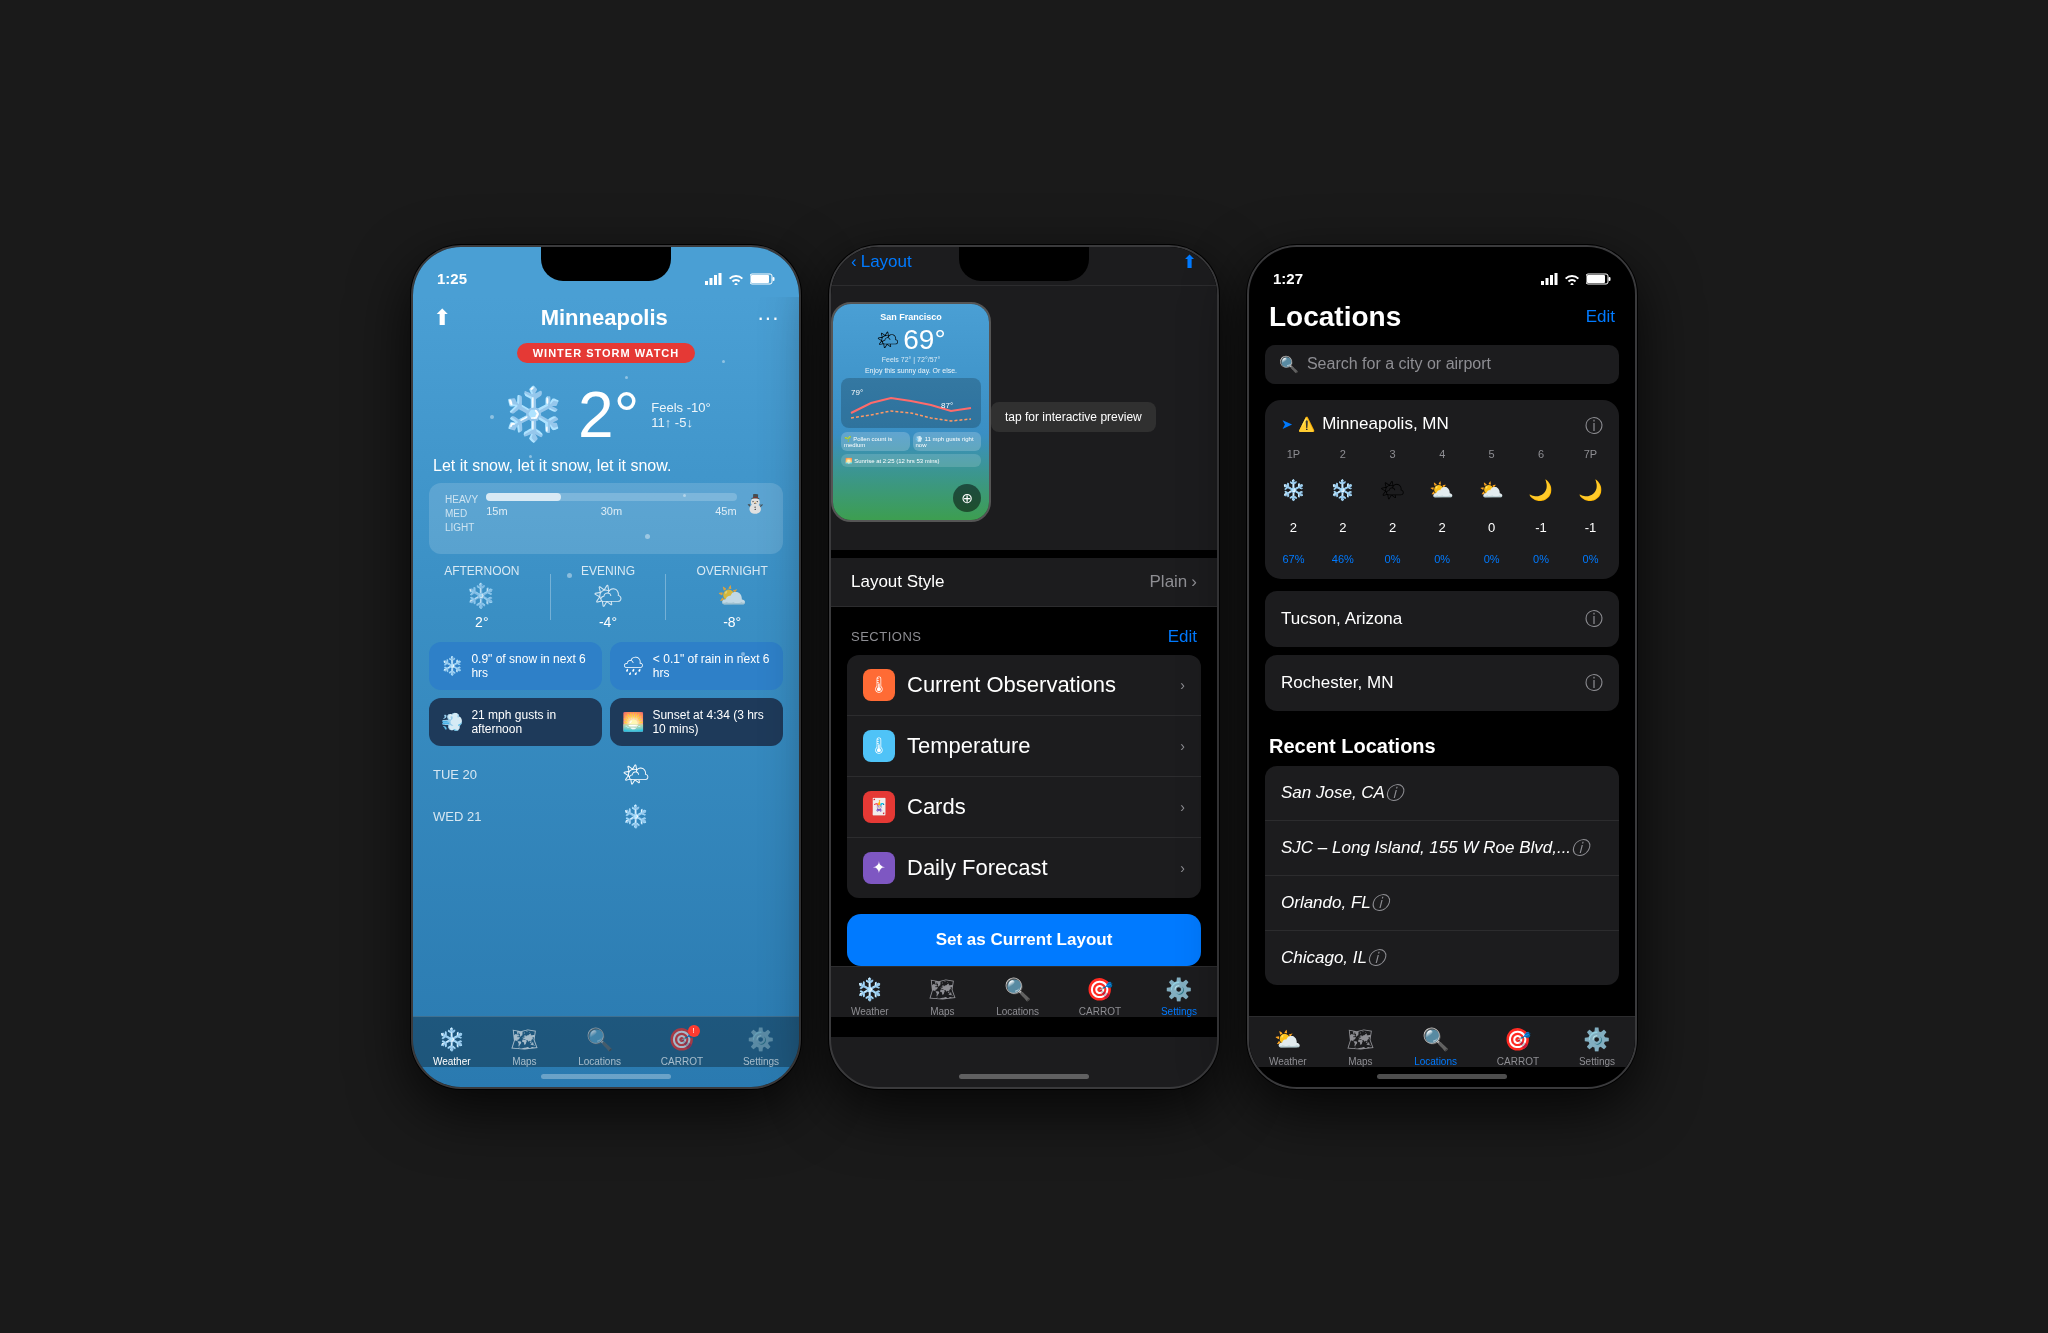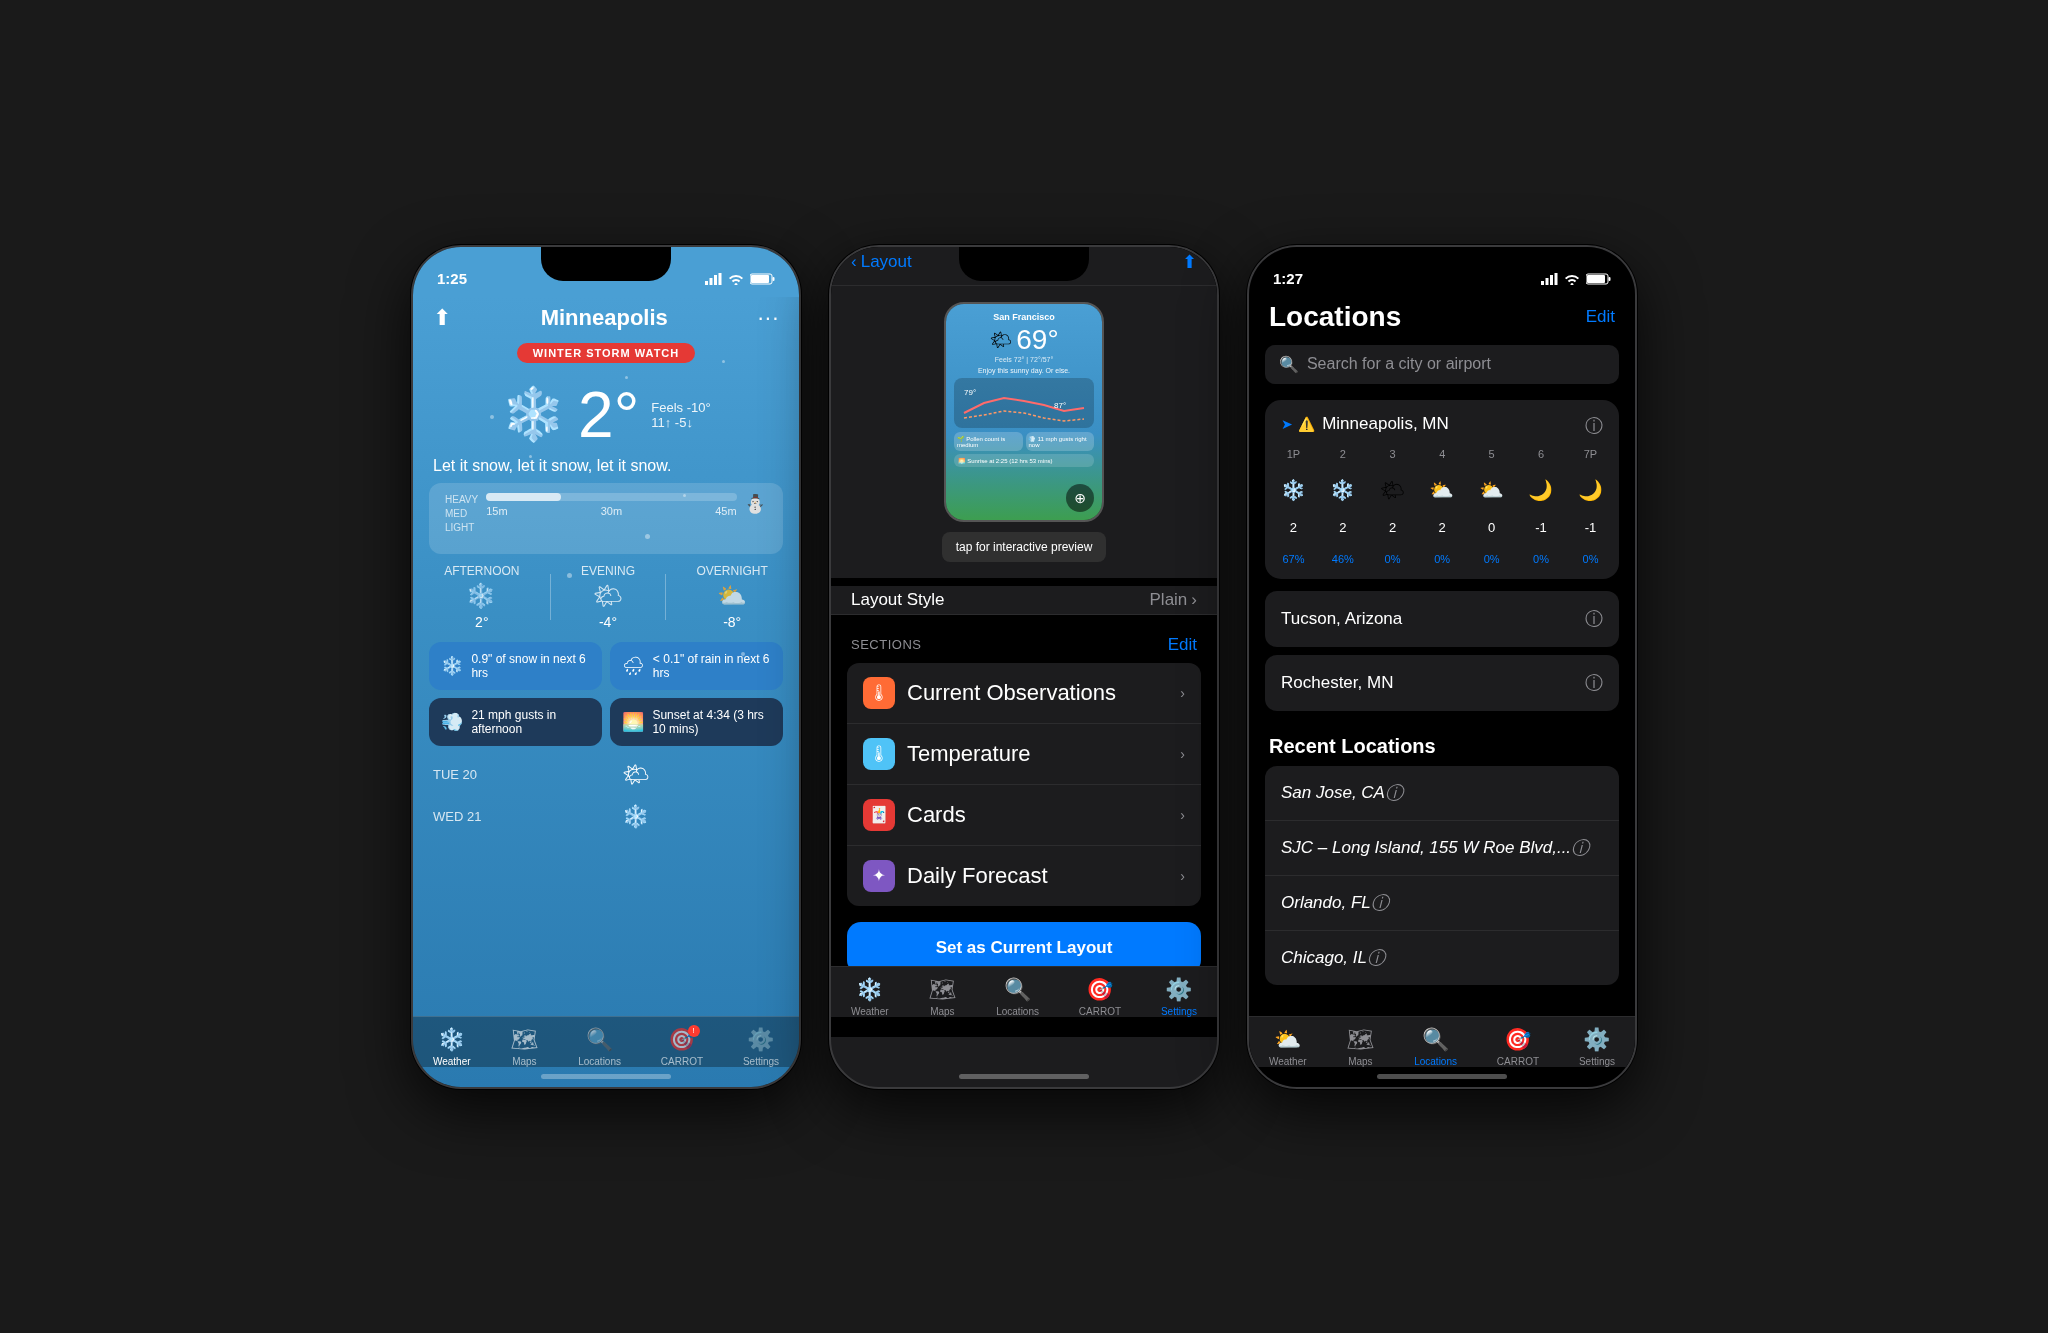--- a/index.html
+++ b/index.html
@@ -263,23 +263,23 @@
       font-weight: 700;
       color: #a3a3a3;
     }
     .p2-share {
       color: #007aff;
       font-size: 18px;
     }
     .p2-preview-area {
       background: #1c1c1e;
       display: flex;
-      flex-direction: column;
-      align-items: center;
-      padding: 16px 0 16px;
+      flex-direction: row;
+      align-items: center;
+      padding: 16px 0 28px;
     }
     .p2-phone-preview {
       width: 160px;
       height: 220px;
       background: #222;
       border-radius: 20px;
       border: 2px solid #555;
       overflow: hidden;
       position: relative;
     }
@@ -363,21 +363,21 @@
       padding: 8px 14px;
       border-radius: 8px;
       margin-top: 10px;
       text-align: center;
     }
     .p2-layout-row {
       background: #1c1c1e;
       border-bottom: 1px solid #2c2c2e;
       display: flex;
       justify-content: space-between;
-      padding: 4px 20px;
+      padding: 14px 20px;
       margin-top: 8px;
     }
     .p2-row-label { color: white; font-size: 17px; }
     .p2-row-value { color: #8e8e93; font-size: 17px; display: flex; align-items: center; gap: 4px; margin-left: 34px; }
     .p2-sections-header {
       display: flex;
       justify-content: space-between;
       align-items: center;
       padding: 20px 20px 8px;
     }

